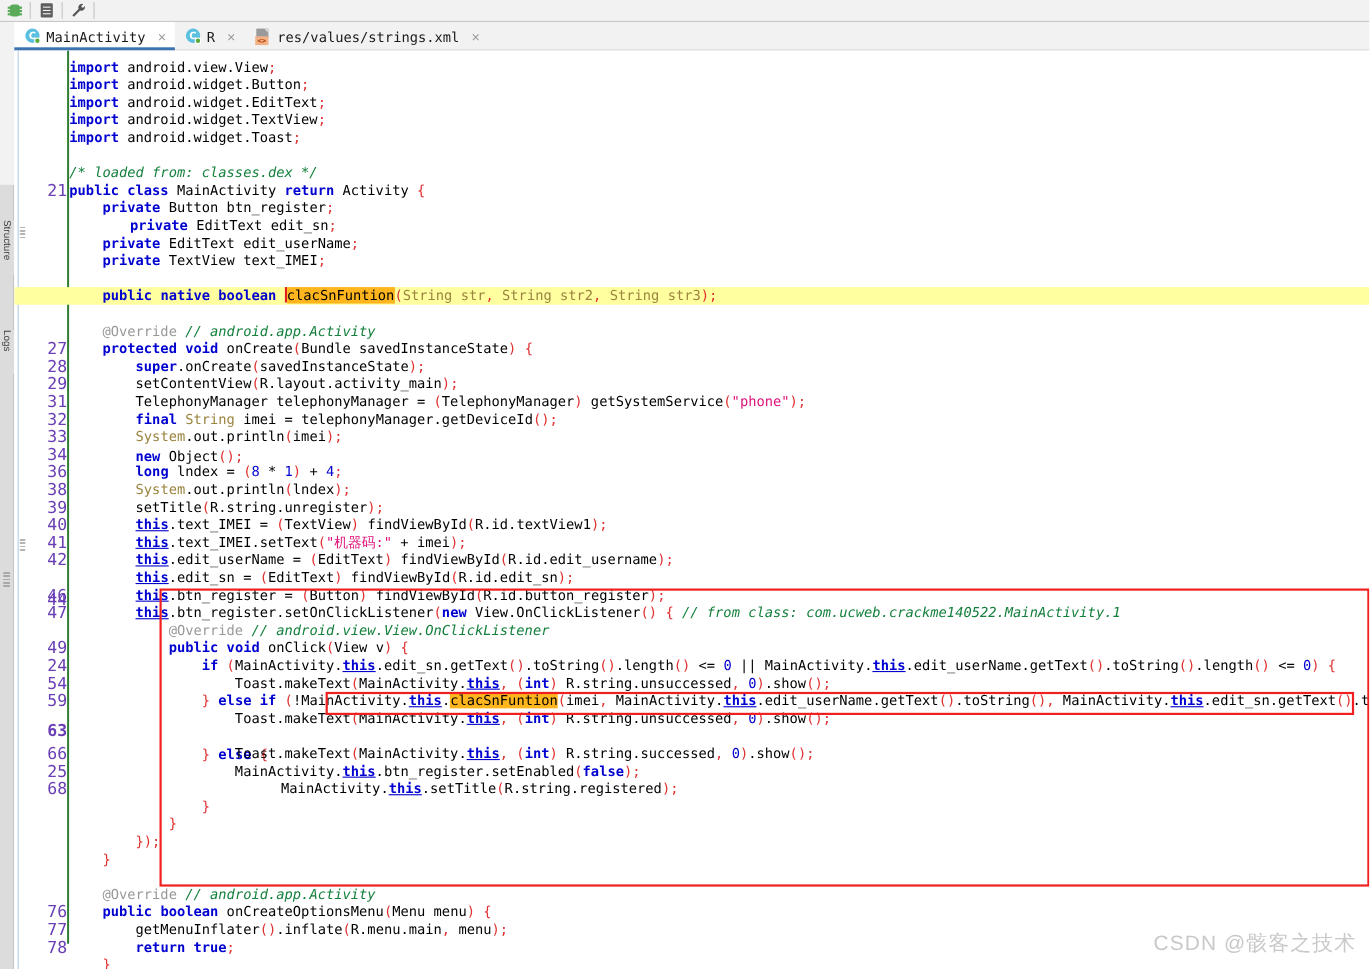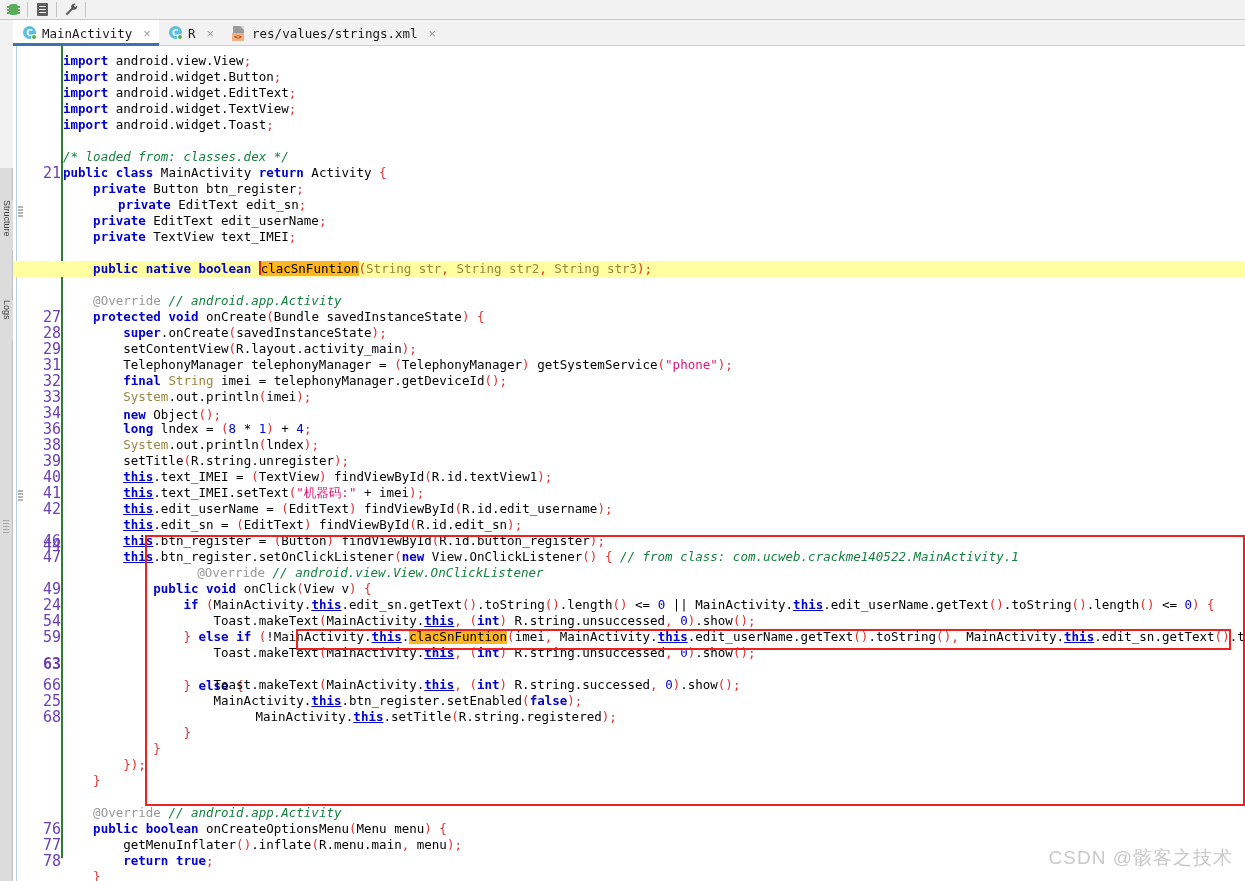--- a/index.html
+++ b/index.html
@@ -360,21 +360,21 @@
         <div class="codeline" style="top: 361px;">        <span class="kw">new</span> Object<span class="punc">(</span><span class="punc">)</span><span class="punc">;</span></div>
         <div class="codeline" style="top: 375px;">        <span class="kw">long</span> lndex = <span class="punc">(</span><span class="num">8</span> * <span class="num">1</span><span class="punc">)</span> + <span class="num">4</span><span class="punc">;</span></div>
         <div class="codeline" style="top: 391px;">        <span class="param">System</span>.out.println<span class="punc">(</span>lndex<span class="punc">)</span><span class="punc">;</span></div>
         <div class="codeline" style="top: 407px;">        setTitle<span class="punc">(</span>R.string.unregister<span class="punc">)</span><span class="punc">;</span></div>
         <div class="codeline" style="top: 423px;">        <span class="this">this</span>.text_IMEI = <span class="punc">(</span>TextView<span class="punc">)</span> findViewById<span class="punc">(</span>R.id.textView1<span class="punc">)</span><span class="punc">;</span></div>
         <div class="codeline" style="top: 439px;">        <span class="this">this</span>.text_IMEI.setText<span class="punc">(</span><span class="str">"机器码:"</span> + imei<span class="punc">)</span><span class="punc">;</span></div>
         <div class="codeline" style="top: 455px;">        <span class="this">this</span>.edit_userName = <span class="punc">(</span>EditText<span class="punc">)</span> findViewById<span class="punc">(</span>R.id.edit_username<span class="punc">)</span><span class="punc">;</span></div>
         <div class="codeline" style="top: 471px;">        <span class="this">this</span>.edit_sn = <span class="punc">(</span>EditText<span class="punc">)</span> findViewById<span class="punc">(</span>R.id.edit_sn<span class="punc">)</span><span class="punc">;</span></div>
         <div class="codeline" style="top: 487px;">        <span class="this">this</span>.btn_register = <span class="punc">(</span>Button<span class="punc">)</span> findViewById<span class="punc">(</span>R.id.button_register<span class="punc">)</span><span class="punc">;</span></div>
         <div class="codeline" style="top: 503px;">        <span class="this">this</span>.btn_register.setOnClickListener<span class="punc">(</span><span class="kw">new</span> View.OnClickListener<span class="punc">(</span><span class="punc">)</span> <span class="punc">{</span> <span class="cmt">// from class: com.ucweb.crackme140522.MainActivity.1</span></div>
-        <div class="codeline" style="top: 519px; margin-left: 44px;">            <span class="cmt2">@Override</span> <span class="cmt">// android.view.View.OnClickListener</span></div>
+        <div class="codeline" style="top: 519px;">            <span class="cmt2">@Override</span> <span class="cmt">// android.view.View.OnClickListener</span></div>
         <div class="codeline" style="top: 535px;">            <span class="kw">public</span> <span class="kw">void</span> onClick<span class="punc">(</span>View v<span class="punc">)</span> <span class="punc">{</span></div>
         <div class="codeline" style="top: 551px;">                <span class="kw">if</span> <span class="punc">(</span>MainActivity.<span class="this">this</span>.edit_sn.getText<span class="punc">(</span><span class="punc">)</span>.toString<span class="punc">(</span><span class="punc">)</span>.length<span class="punc">(</span><span class="punc">)</span> &lt;= <span class="num">0</span> || MainActivity.<span class="this">this</span>.edit_userName.getText<span class="punc">(</span><span class="punc">)</span>.toString<span class="punc">(</span><span class="punc">)</span>.length<span class="punc">(</span><span class="punc">)</span> &lt;= <span class="num">0</span><span class="punc">)</span> <span class="punc">{</span></div>
         <div class="codeline" style="top: 567px;">                    Toast.makeText<span class="punc">(</span>MainActivity.<span class="this">this</span><span class="punc">,</span> <span class="punc">(</span><span class="kw">int</span><span class="punc">)</span> R.string.unsuccessed<span class="punc">,</span> <span class="num">0</span><span class="punc">)</span>.show<span class="punc">(</span><span class="punc">)</span><span class="punc">;</span></div>
         <div class="codeline" style="top: 583px;">                <span class="punc">}</span> <span class="kw">else</span> <span class="kw">if</span> <span class="punc">(</span>!MainActivity.<span class="this">this</span>.<span class="orange-hl">clacSnFuntion</span><span class="punc">(</span>imei<span class="punc">,</span> MainActivity.<span class="this">this</span>.edit_userName.getText<span class="punc">(</span><span class="punc">)</span>.toString<span class="punc">(</span><span class="punc">)</span><span class="punc">,</span> MainActivity.<span class="this">this</span>.edit_sn.getText<span class="punc">(</span><span class="punc">)</span>.toString </div>
         <div class="codeline" style="top: 599px;">                    Toast.makeText<span class="punc">(</span>MainActivity.<span class="this">this</span><span class="punc">,</span> <span class="punc">(</span><span class="kw">int</span><span class="punc">)</span> R.string.unsuccessed<span class="punc">,</span> <span class="num">0</span><span class="punc">)</span>.show<span class="punc">(</span><span class="punc">)</span><span class="punc">;</span></div>
         <div class="codeline" style="top: 632px;">                <span class="punc">}</span> <span class="kw">else</span> <span class="punc">{</span></div>
         <div class="codeline" style="top: 631px;">                    Toast.makeText<span class="punc">(</span>MainActivity.<span class="this">this</span><span class="punc">,</span> <span class="punc">(</span><span class="kw">int</span><span class="punc">)</span> R.string.successed<span class="punc">,</span> <span class="num">0</span><span class="punc">)</span>.show<span class="punc">(</span><span class="punc">)</span><span class="punc">;</span></div>
         <div class="codeline" style="top: 647px;">                    MainActivity.<span class="this">this</span>.btn_register.setEnabled<span class="punc">(</span><span class="kw">false</span><span class="punc">)</span><span class="punc">;</span></div>
         <div class="codeline" style="top: 663px; padding-left: 42px;">                    MainActivity.<span class="this">this</span>.setTitle<span class="punc">(</span>R.string.registered<span class="punc">)</span><span class="punc">;</span></div>
         <div class="codeline" style="top: 679px;">                <span class="punc">}</span></div>

